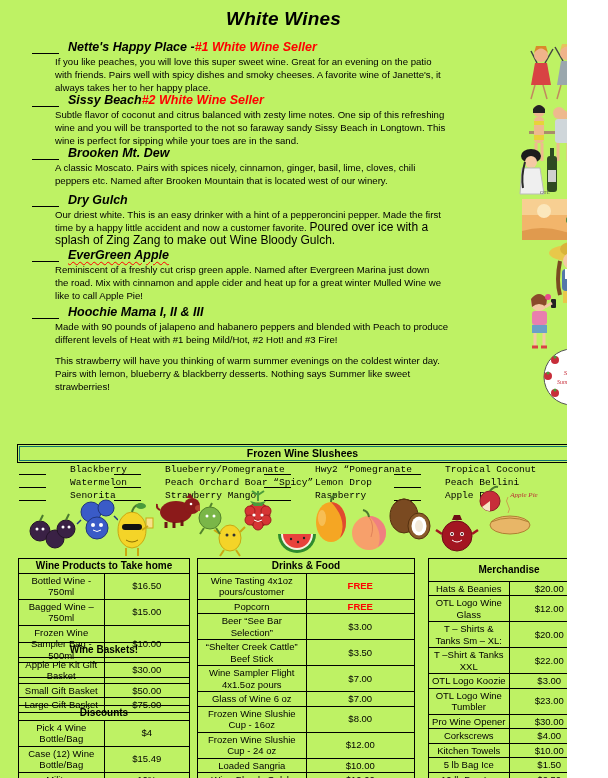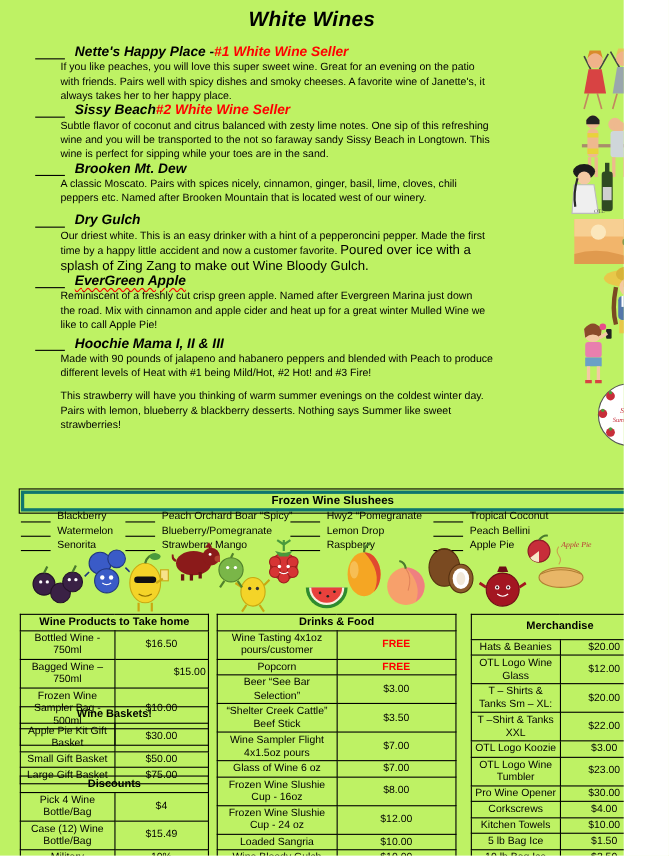--- a/index.html
+++ b/index.html
@@ -14,27 +14,27 @@
          margin-right:9px;flex:none;}
   .red{color:#f00;}
   .desc{margin-left:23px;margin-top:1px;font-size:9.6px;line-height:13px;width:394px;}
   .big{font-size:12px;}
   .squiggly{text-decoration-line:underline;text-decoration-style:wavy;
             text-decoration-color:#f00;text-decoration-thickness:1px;text-underline-offset:2px;}
   .illus{position:absolute;}
   
   .slush-outer{position:absolute;left:17px;top:444px;width:571px;box-sizing:border-box;
                border:1px solid #000;padding:1px;}
-  .slush-header{border:3px solid #0f766e;text-align:center;font-weight:bold;
+  .slush-header{border:1px solid #0f766e;text-align:center;font-weight:bold;
                 font-size:10.5px;line-height:13px;}
   .slush-cols{position:absolute;left:17px;top:462px;width:571px;height:40px;}
   .slush-col{position:absolute;top:0;}
   .srow{display:flex;align-items:flex-end;height:13px;}
   .sblank{width:27px;height:10px;border-bottom:1px solid #000;flex:none;}
-  .slabel{font-size:9.5px;line-height:11px;margin-left:6px;white-space:nowrap;}
+  .slabel{font-size:9.5px;line-height:11px;margin-left:24px;white-space:nowrap;font-family:Liberation Mono, monospace;}
   .fruit{position:absolute;}
   
   .ptable{position:absolute;}
   .ptable table{border-collapse:collapse;width:100%;table-layout:fixed;padding-left:29px;}
   .ptable td{border:1px solid #000;font-size:9.5px;line-height:11.5px;padding:1px 2px;
              text-align:center;overflow:hidden;}
   .ptable td.thead{font-weight:bold;font-size:10px;}
   .ptable td.free{color:#f00;font-weight:bold;}
   #t-merch td.thead{padding:5px 2px;margin-left:28px;}
   svg text{font-family:"Liberation Serif",serif;}
@@ -238,25 +238,25 @@
           <span class="slabel">Watermelon</span>
         </div>
         <div class="srow">
           <span class="sblank"></span>
           <span class="slabel">Senorita</span>
         </div>
       </div>
     <div class="slush-col" style="left:97px">
         <div class="srow">
           <span class="sblank"></span>
+          <span class="slabel">Blueberry/Pomegranate</span>
+        </div>
+        <div class="srow">
+          <span class="sblank"></span>
           <span class="slabel">Peach Orchard Boar “Spicy”</span>
-        </div>
-        <div class="srow">
-          <span class="sblank"></span>
-          <span class="slabel">Blueberry/Pomegranate</span>
         </div>
         <div class="srow">
           <span class="sblank"></span>
           <span class="slabel">Strawberry Mango</span>
         </div>
       </div>
     <div class="slush-col" style="left:247px">
         <div class="srow">
           <span class="sblank"></span>
           <span class="slabel">Hwy2 “Pomegranate</span>
@@ -438,21 +438,21 @@
         <tbody>
           <tr>
             <td colspan="2" class="thead">Wine Products to Take home</td>
           </tr>
           <tr>
             <td>Bottled Wine - 750ml</td>
             <td style="width: 38px;">$16.50</td>
           </tr>
           <tr>
             <td>Bagged Wine – 750ml</td>
-            <td style="width: 38px; text-align: right;">$15.00</td>
+            <td style="width: 38px;">$15.00</td>
           </tr>
           <tr>
             <td>Frozen Wine Sampler Bag - 500ml</td>
             <td style="width: 38px;">$10.00</td>
           </tr>
           <tr>
             <td>&nbsp;</td>
             <td style="width: 38px;">&nbsp;</td>
           </tr>
         </tbody>

